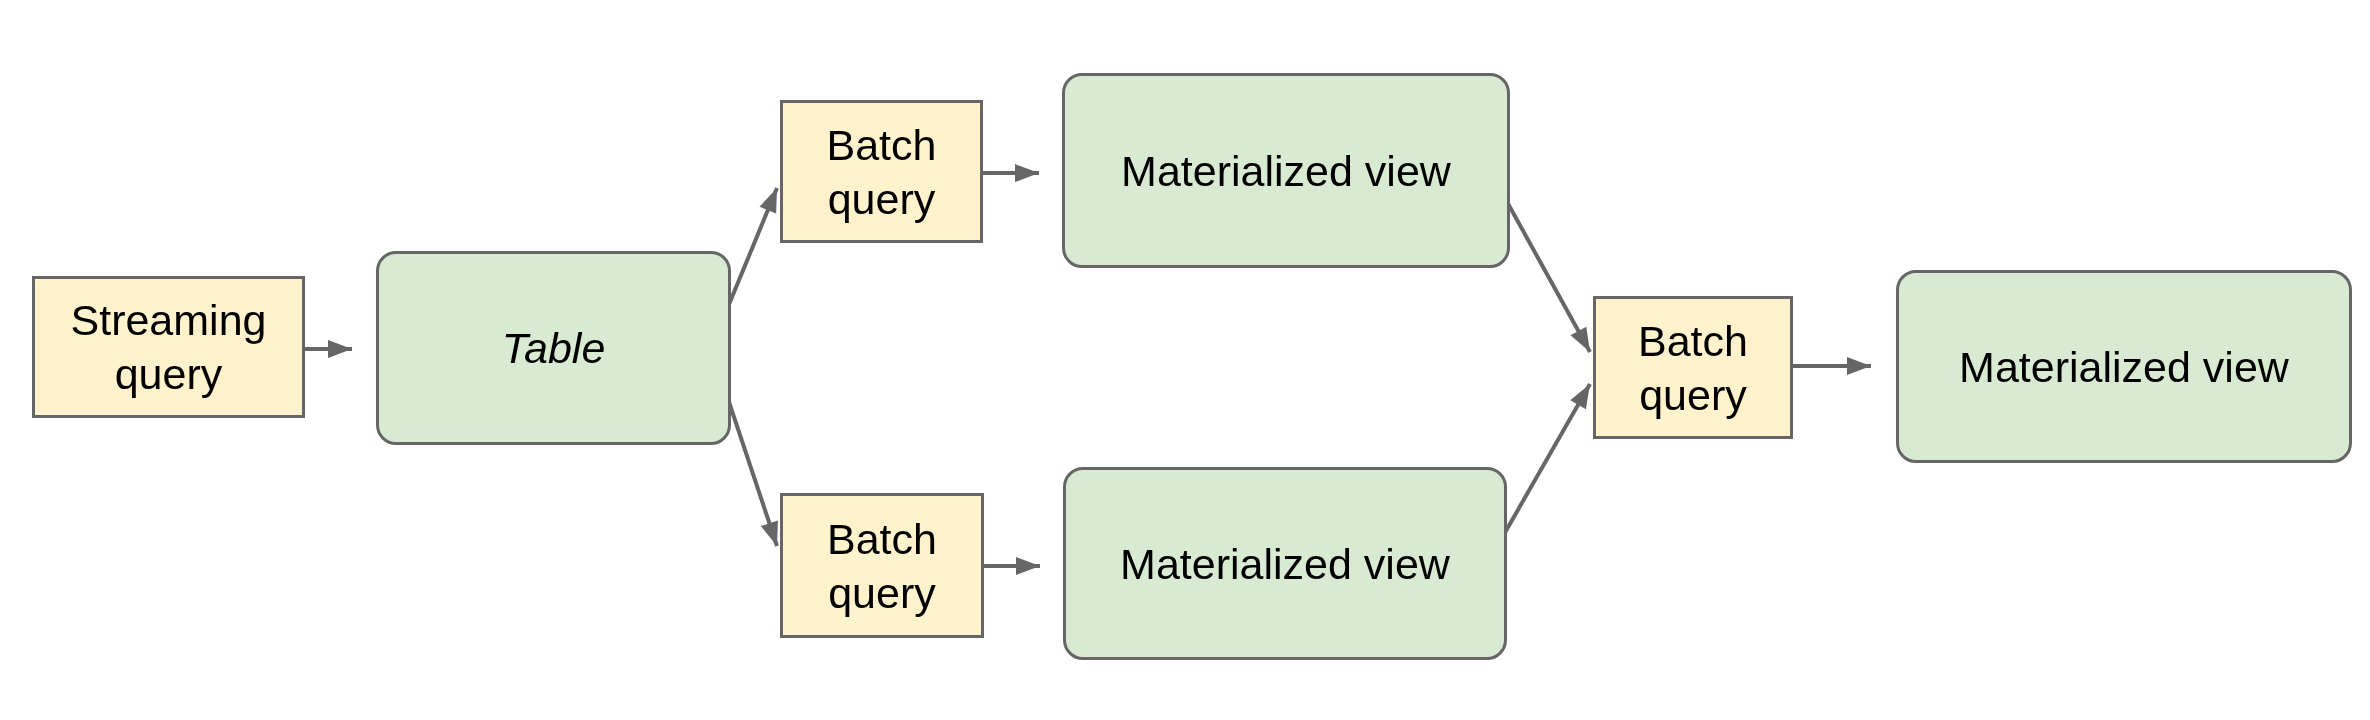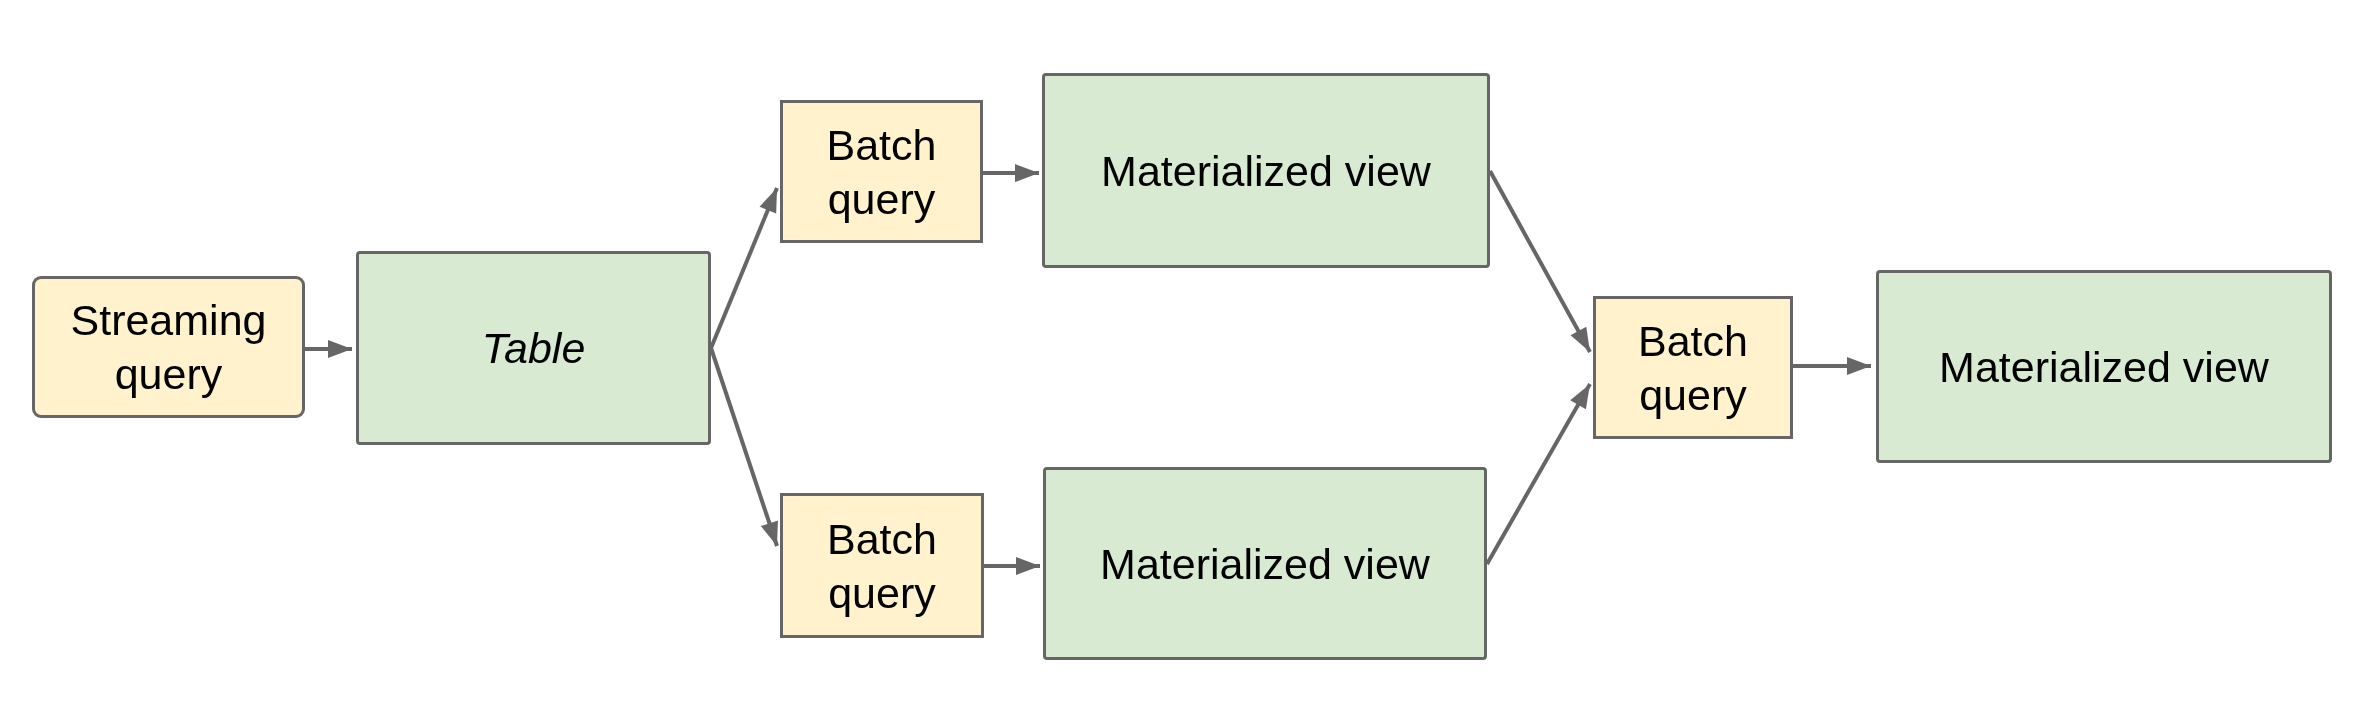--- a/index.html
+++ b/index.html
@@ -39,21 +39,22 @@
     line-height: 54px;
     color: var(--text, #000000);
   }
   .node.query {
     background: var(--query_fill, #fff2cc);
     border: 3px solid var(--node_border, #666666);
   }
   .node.data {
     background: var(--data_fill, #d9ead3);
     border: 3px solid var(--node_border, #666666);
-    border-radius: 4px;
+    border-radius: 20px;
+    margin-left: 20px;
   }
   .node .label {
     display: block;
     width: 100%;
   }
 </style>
 </head>
 <body>
 
 <div class="canvas">
@@ -67,21 +68,21 @@
     <line x1="305" y1="349" x2="352" y2="349" marker-end="url(#arrowhead)"></line>
     <line x1="711" y1="348" x2="777" y2="188" marker-end="url(#arrowhead)"></line>
     <line x1="711" y1="348" x2="777" y2="546" marker-end="url(#arrowhead)"></line>
     <line x1="983" y1="173" x2="1039" y2="173" marker-end="url(#arrowhead)"></line>
     <line x1="984" y1="566" x2="1040" y2="566" marker-end="url(#arrowhead)"></line>
     <line x1="1490" y1="171" x2="1590" y2="352" marker-end="url(#arrowhead)"></line>
     <line x1="1487" y1="564" x2="1590" y2="384" marker-end="url(#arrowhead)"></line>
     <line x1="1793" y1="366" x2="1871" y2="366" marker-end="url(#arrowhead)"></line>
   </svg>
 
-  <div class="node query" style="left:32px; top:276px; width:273px; height:142px;border-radius:9px;">
+  <div class="node query" style="left:32px; top:276px; width:273px; height:142px;">
     <span class="label">Streaming query</span>
   </div>
 
   <div class="node data" style="left:356px; top:251px; width:355px; height:194px;font-style:italic;">
     <span class="label">Table</span>
   </div>
 
   <div class="node query" style="left:780px; top:100px; width:203px; height:143px;">
     <span class="label">Batch query</span>
   </div>

